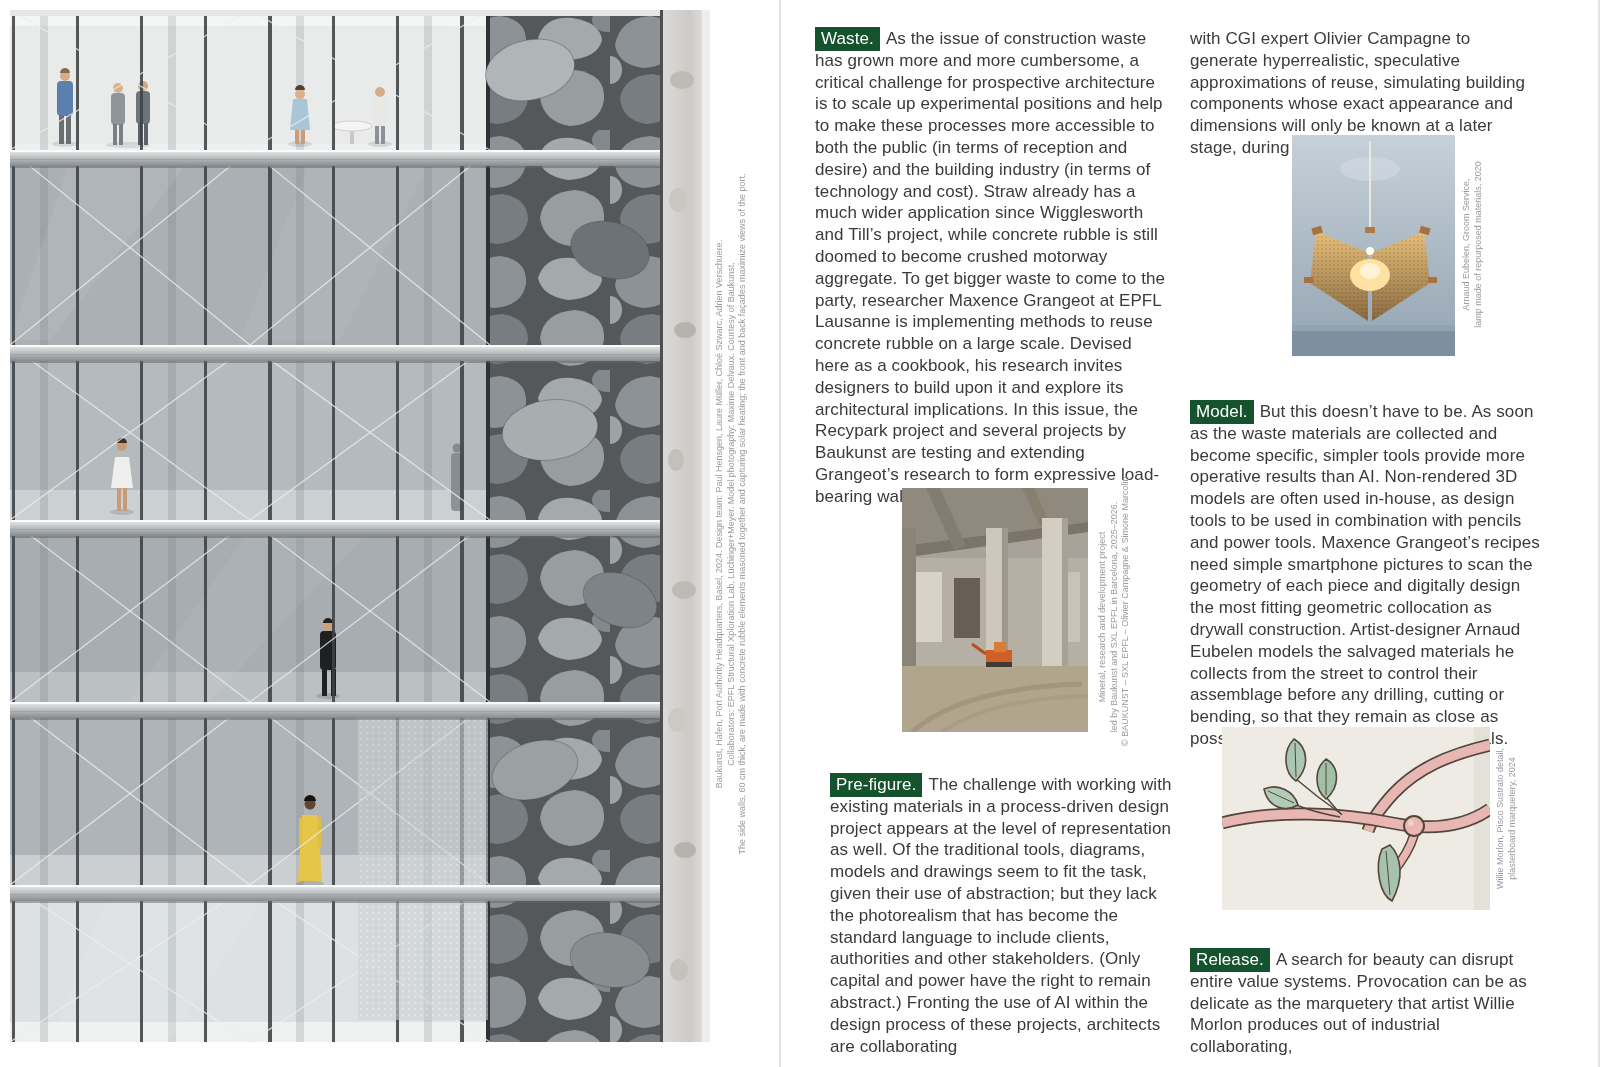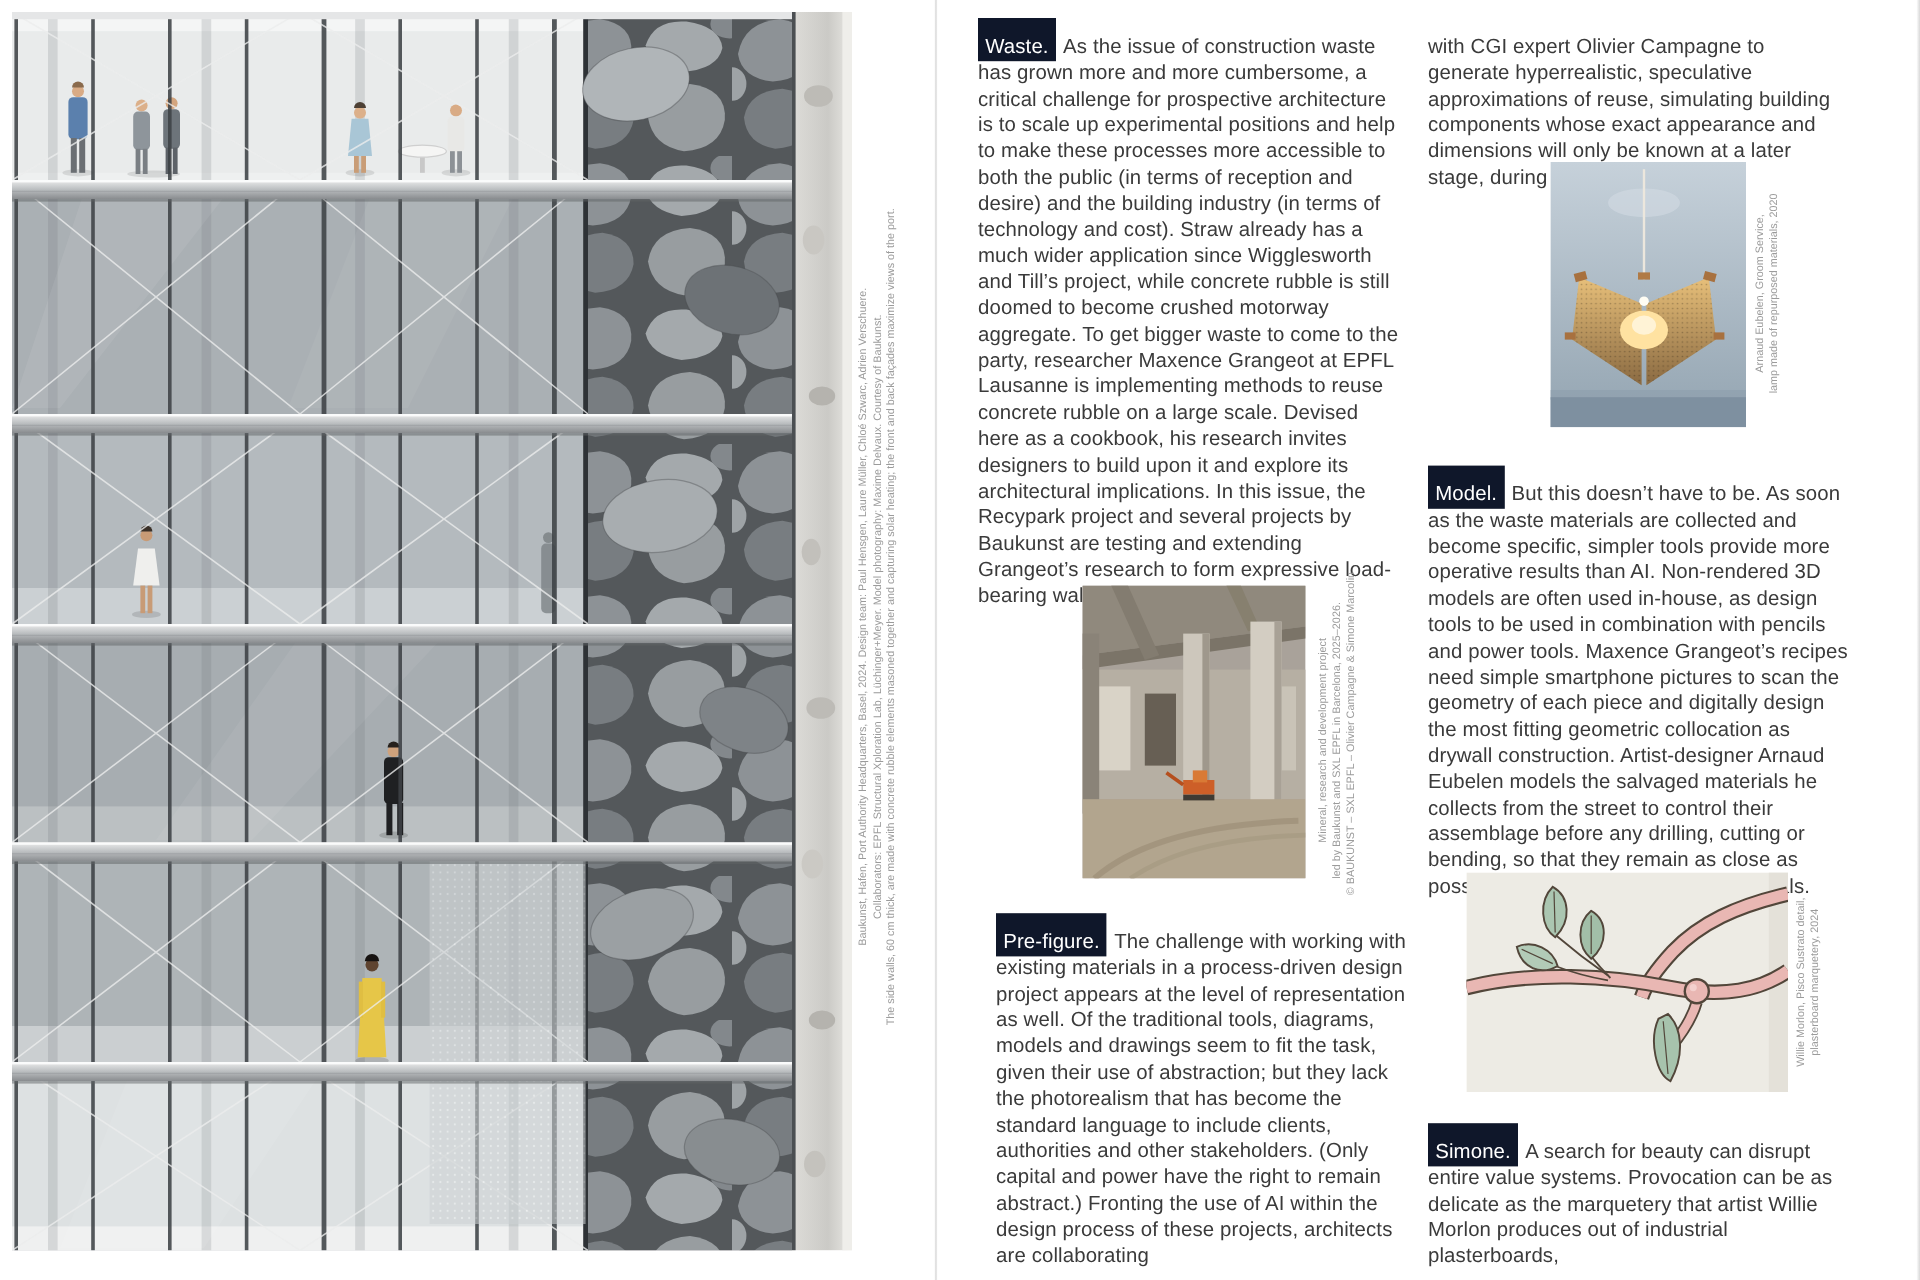--- a/index.html
+++ b/index.html
@@ -6,21 +6,21 @@
   .spread{
     position:relative;width:1600px;height:1067px;background:#ffffff;overflow:hidden;
     font-family:"Liberation Sans", sans-serif;
   }
   .fig{position:absolute;margin:0;padding:0;}
   .fig svg{display:block;}
   .para{
     position:absolute;width:352px;font-size:17px;line-height:21.8px;color:#3a3a3a;
     letter-spacing:0.1px;text-align:left;
   }
-  .chip{background:#0f172a;color:#ffffff;padding:14px 6px 3px 6px;margin-right:6px;}
+  .chip{background:#14532d;color:#ffffff;padding:2px 6px 3px 6px;margin-right:6px;}
   .vcap{
     position:absolute;transform-origin:0 0;transform:rotate(-90deg);
     font-size:9px;line-height:11.6px;color:#9b9b9b;text-align:center;white-space:nowrap;
   }
   .fold{position:absolute;left:779px;top:0;width:2px;height:1067px;
     background:linear-gradient(to right,#ededed,#d9d9d9,#f5f5f5);}
   .page-edge{position:absolute;right:0;top:0;width:3px;height:1067px;
     background:linear-gradient(to right,#ffffff,#d8d8d8);}
 </style>
 </head>
@@ -373,17 +373,17 @@
       <line x1="164" y1="124" x2="168" y2="168" stroke="#52463a" stroke-width="1"></line>
     </svg>
   </figure>
 
   <div class="vcap" style="left:1495px;top:909px;width:181px;">
     <div>Willie Morlon, Pisco Sustrato detail,</div>
     <div>plasterboard marquetery, 2024</div>
   </div>
 
   <p class="para" style="left:1190px;top:932px;">
-    <span class="chip">Simone.</span><span>A search for beauty can disrupt entire value systems. Provocation can be as delicate as the marquetery that artist Willie Morlon produces out of industrial plasterboards,</span>
+    <span class="chip">Release.</span><span>A search for beauty can disrupt entire value systems. Provocation can be as delicate as the marquetery that artist Willie Morlon produces out of industrial collaborating,</span>
   </p>
 
   <div class="page-edge"></div>
 </div>
 
 </body></html>

